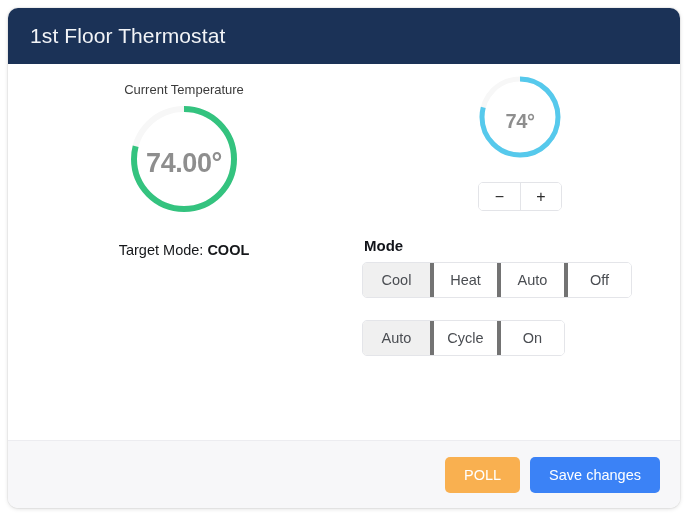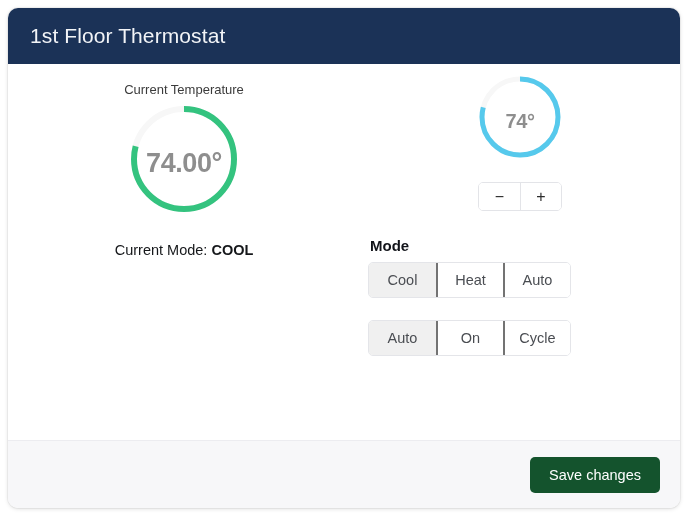--- a/index.html
+++ b/index.html
@@ -135,21 +135,21 @@
   }
   .stepper button + button { border-left: 1px solid #e3e4e8; }
 
   
   .group-label {
     font-size: 15px;
     font-weight: bold;
     color: #12141a;
     margin: 0 0 8px 2px;
   }
-  .field-block { margin-left: 8px; }
+  .field-block { margin-left: 2px; }
   .block-mode { margin-top: 26px; }
   .block-fan  { margin-top: 22px; }
 
   .segmented {
     display: inline-flex;
     border: 1px solid #e4e5e9;
     border-radius: 5px;
     overflow: hidden;
     background: #fff;
   }
@@ -157,21 +157,21 @@
     min-width: 67px;
     height: 34px;
     background: #ffffff;
     border: none;
     font-size: 14.5px;
     color: #4a4d52;
     font-family: "Liberation Sans", sans-serif;
     cursor: pointer;
     padding: 0 11px;
   }
-  .segmented button + button { border-left: 2px solid #737373; }
+  .segmented button + button { border-left: 4px solid #737373; }
   .segmented button.selected {
     background: #f0f0f0;
     color: #4a4d52;
   }
 
   
   .card-footer {
     height: 68px;
     background: #f7f7f9;
     border-top: 1px solid #ececf0;
@@ -185,21 +185,21 @@
     border: none;
     border-radius: 5px;
     color: #ffffff;
     font-size: 14.5px;
     font-family: "Liberation Sans", sans-serif;
     cursor: pointer;
     height: 36px;
     padding: 0 19px;
   }
   .btn-poll { background: #f9b050; margin-right: 10px; }
-  .btn-save { background: #14532d; }
+  .btn-save { background: #3b82f6; }
 </style>
 </head>
 <body>
 
 <div class="card">
 
   <div class="card-header">
     <div class="card-header-title">1st Floor Thermostat</div>
   </div>
 
@@ -213,21 +213,21 @@
           <svg width="106" height="106" viewBox="0 0 106 106">
             <circle id="cur-track" cx="53" cy="53" r="50" fill="none" stroke="#f7f7f7" stroke-width="6"></circle>
             <circle id="cur-arc" cx="53" cy="53" r="50" fill="none" stroke="#34c37f" stroke-width="6" stroke-linecap="butt" transform="rotate(-90 53 53)" stroke-dasharray="314.16" stroke-dashoffset="65.97"></circle>
           </svg>
           <div class="gauge-value">74.00°</div>
         </div>
       </div>
 
       <div class="status-lines">
         <div class="status-line">
-          <span>Current Mode:</span>
+          <span>Target Mode:</span>
           <span class="sv">COOL</span>
         </div>
       </div>
     </div>
 
     <div class="col-right">
 
       <div class="gauge-wrap target">
         <div class="gauge small">
           <svg width="82" height="82" viewBox="0 0 82 82">
@@ -244,31 +244,33 @@
           <button>+</button>
         </div>
       </div>
 
       <div class="field-block block-mode">
         <div class="group-label">Mode</div>
         <div class="segmented" id="mode-group">
             <button class="selected">Cool</button>
             <button>Heat</button>
             <button>Auto</button>
+            <button>Off</button>
           </div>
       </div>
 
       <div class="field-block block-fan">
         <div class="segmented" id="fan-group">
             <button class="selected">Auto</button>
+            <button>Cycle</button>
             <button>On</button>
-            <button>Cycle</button>
           </div>
       </div>
     </div>
 
   </div>
 
   <div class="card-footer">
+    <button class="btn btn-poll">POLL</button>
     <button class="btn btn-save">Save changes</button>
   </div>
 
 </div>
 
 </body></html>

